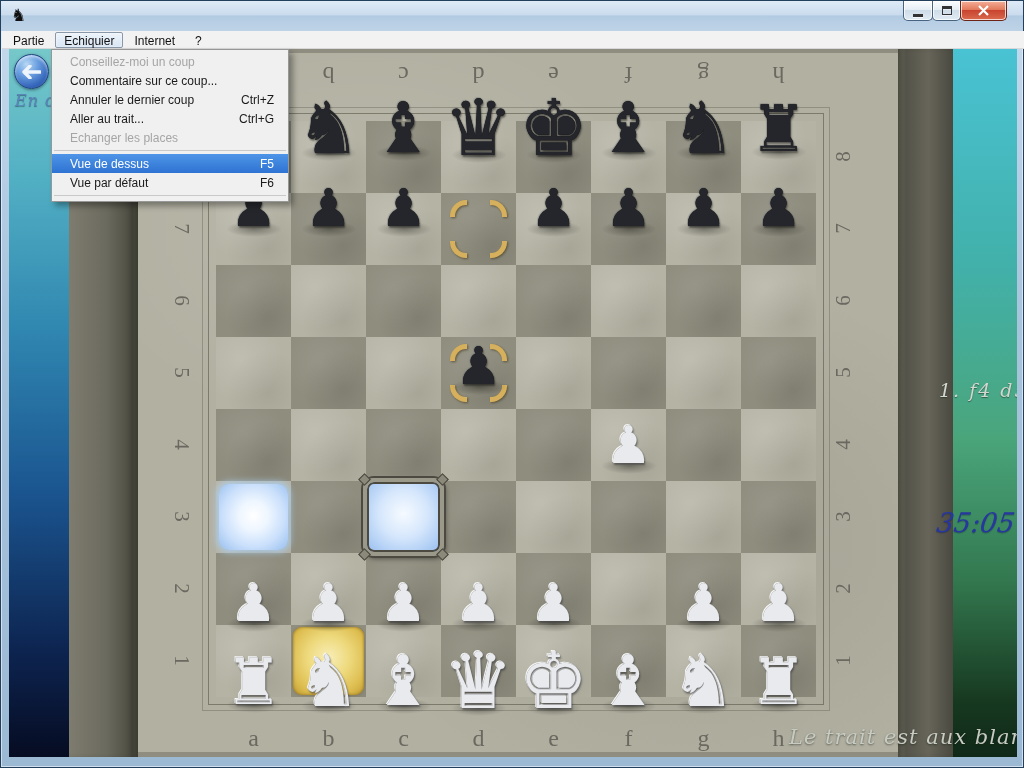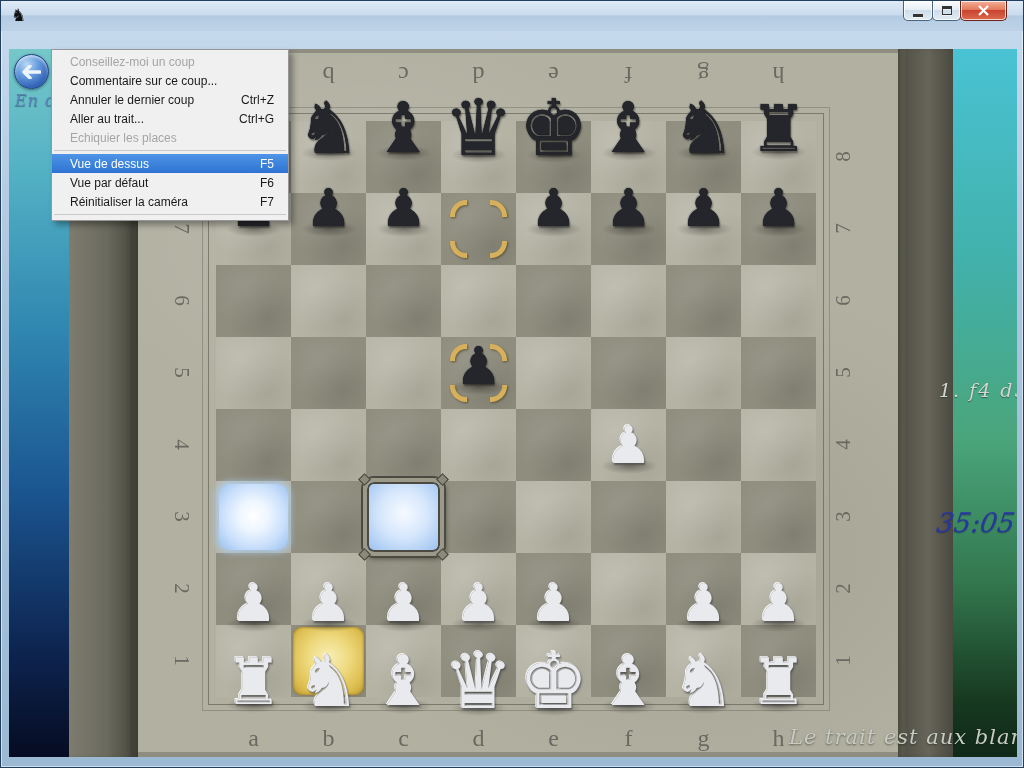--- a/index.html
+++ b/index.html
@@ -124,20 +124,26 @@
           <span class="glyph-max"></span>
         </div>
       <div class="wbtn close">
         <svg width="13" height="11" viewBox="0 0 13 11">
             <path d="M2 1 L11 10 M11 1 L2 10" stroke="#ffffff" stroke-width="2.2" fill="none"></path>
           </svg>
       </div>
     </div>
   </div>
 
+  <div class="menubar">
+      <div class="mb-item">Partie</div>
+      <div class="mb-item active">Echiquier</div>
+      <div class="mb-item">Internet</div>
+      <div class="mb-item">?</div>
+    </div>
 
   <div class="content">
     <div class="bg-left"></div>
     <div class="bg-right"></div>
     <div class="bevel-left"></div>
     <div class="bevel-right"></div>
     <div class="frame"></div>
     <div class="inner-line1"></div>
     <div class="inner-line2"></div>
 
@@ -351,32 +357,28 @@
       </div>
       <div class="mrow">
         <span class="mlabel">Annuler le dernier coup</span>
         <span class="mshort">Ctrl+Z</span>
       </div>
       <div class="mrow">
         <span class="mlabel">Aller au trait...</span>
         <span class="mshort">Ctrl+G</span>
       </div>
       <div class="mrow disabled">
-        <span class="mlabel">Echiquier les places</span>
+        <span class="mlabel">Echanger les places</span>
         <span class="mshort"></span>
       </div>
       <div class="msep"></div>
       <div class="mrow hl">
         <span class="mlabel">Vue de dessus</span>
         <span class="mshort">F5</span>
       </div>
       <div class="mrow">
         <span class="mlabel">Vue par défaut</span>
         <span class="mshort">F6</span>
       </div>
-      <div class="mrow">
-        <span class="mlabel">Réinitialiser la caméra</span>
-        <span class="mshort">F7</span>
-      </div>
       <div class="msep"></div>
     </div>
 
 </div>
 
 </body></html>

